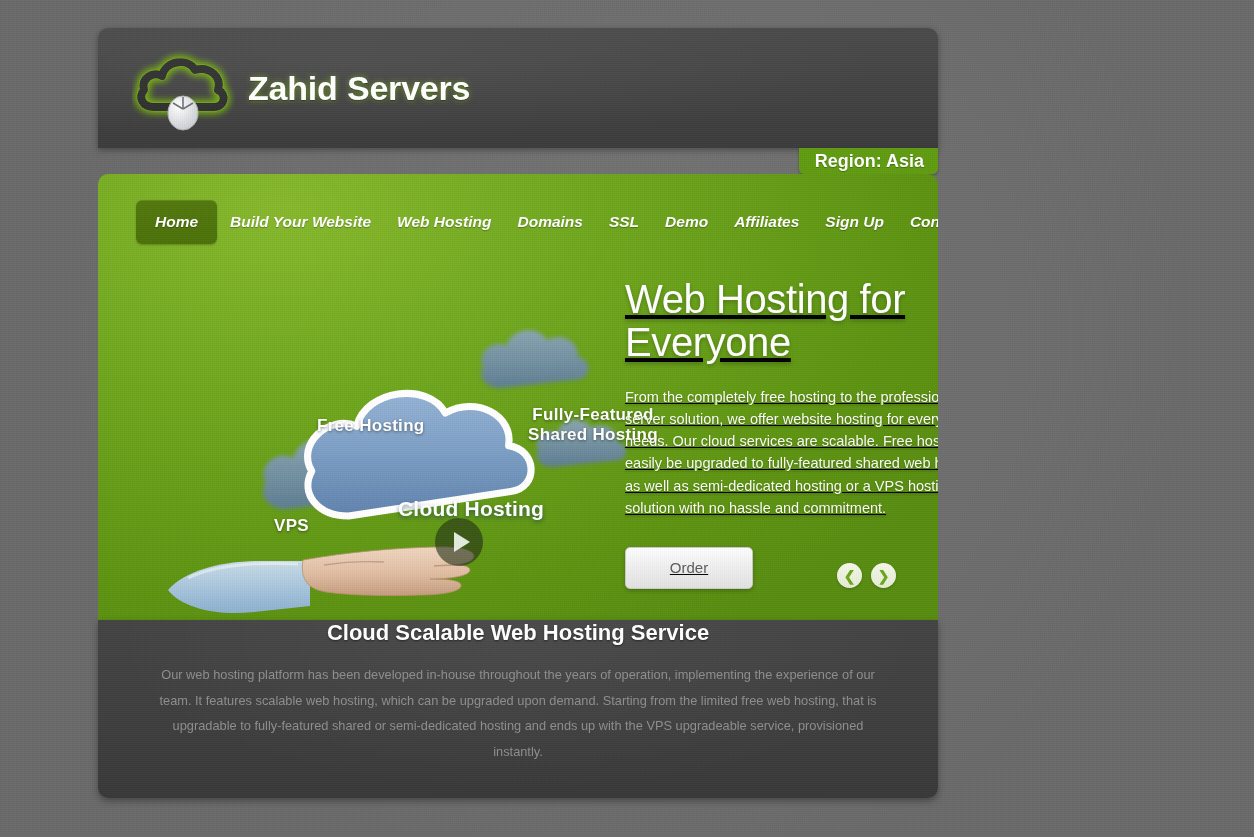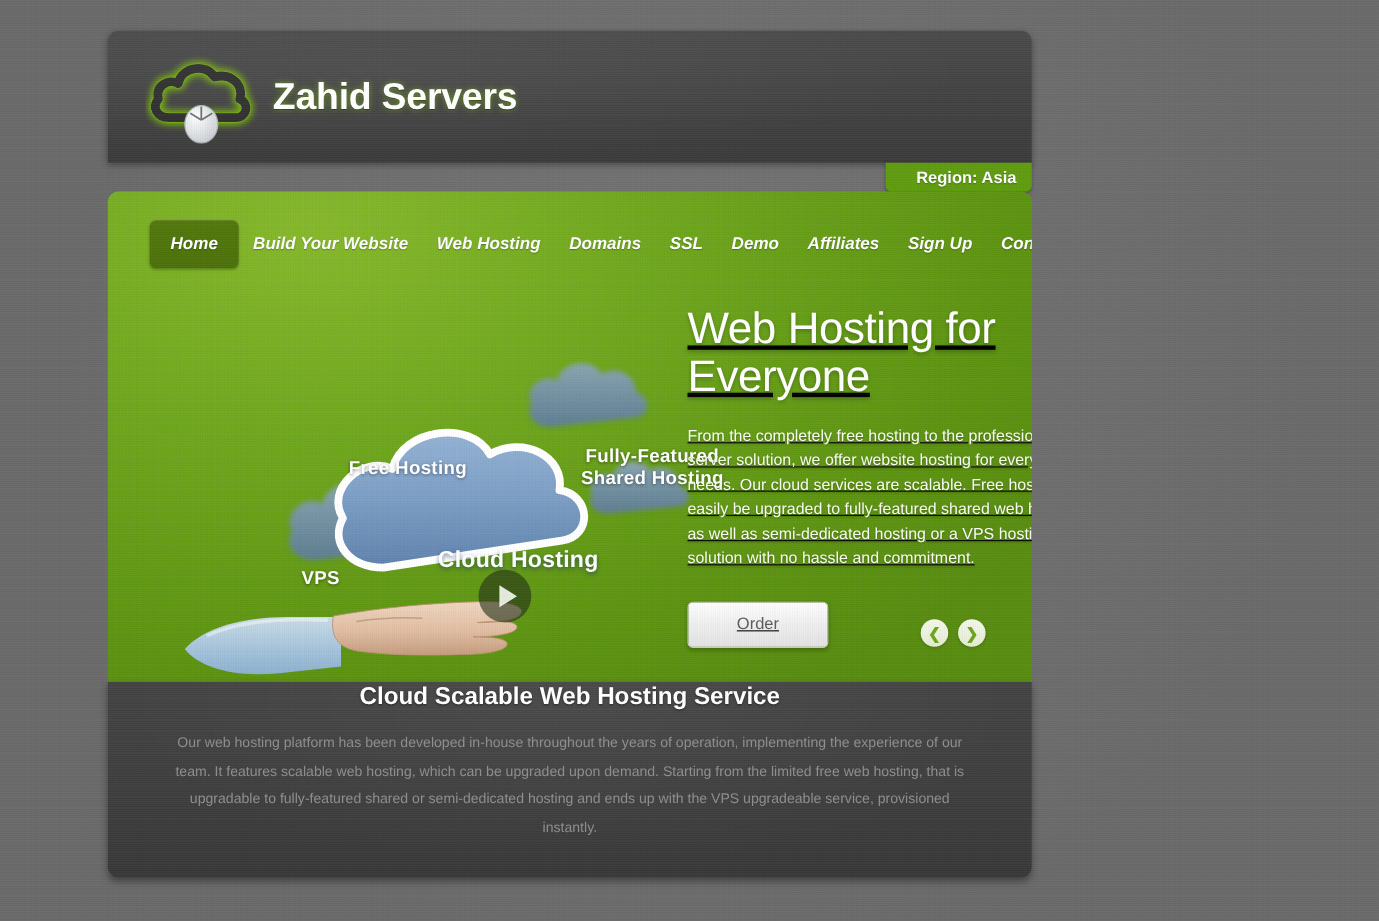--- a/index.html
+++ b/index.html
@@ -83,25 +83,25 @@
     height: 26px;
   }
   .region-tab {
     position: absolute;
     right: 0;
     top: 0;
     height: 26px;
     background: #5f9c10;
     border-radius: 0 0 5px 5px;
     color: #ffffff;
-    font-size: 15px;
-    font-weight: bold;
-    display: flex;
-    align-items: center;
-    padding: 0 14px 0 28px;
+    font-size: 18px;
+    font-weight: bold;
+    display: flex;
+    align-items: center;
+    padding: 0 14px 0 16px;
     text-shadow: 0 1px 1px rgba(0,0,0,0.28);
     box-shadow: 0 1px 3px rgba(0,0,0,0.3);
     text-align: center;
   }
 
   
   .green-panel {
     position: relative;
     border-radius: 10px 10px 0 0;
     background:

